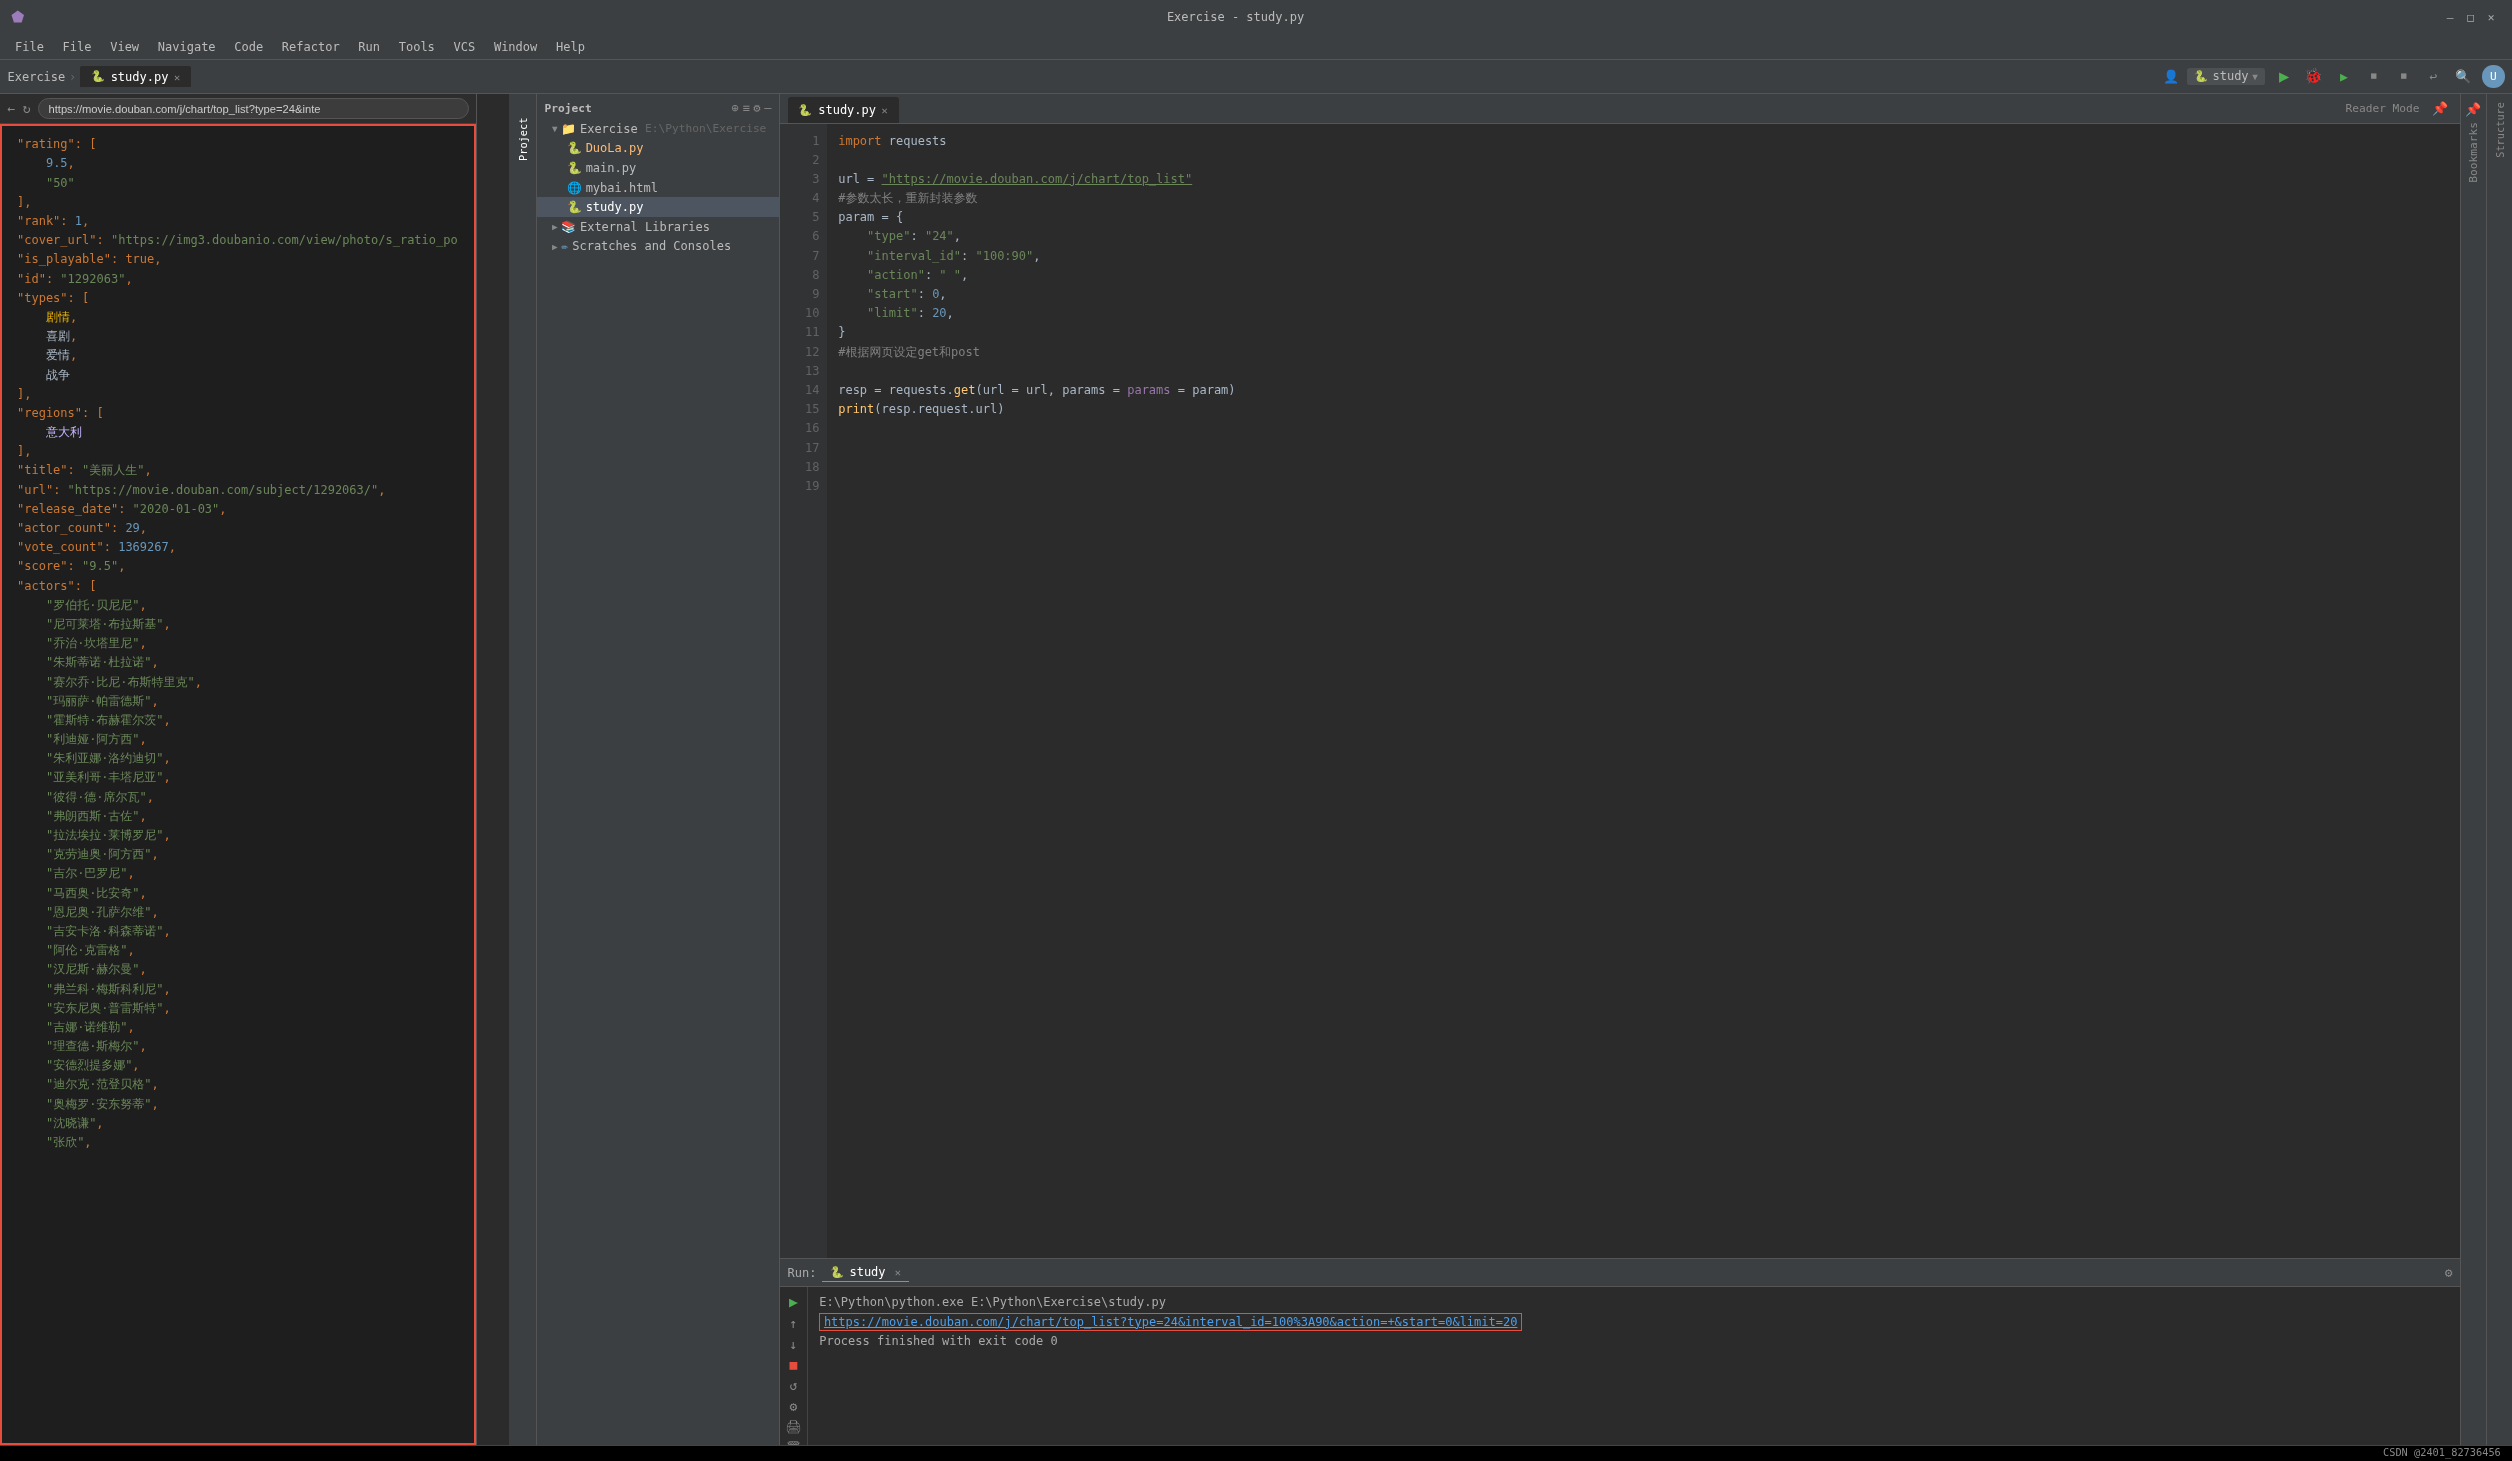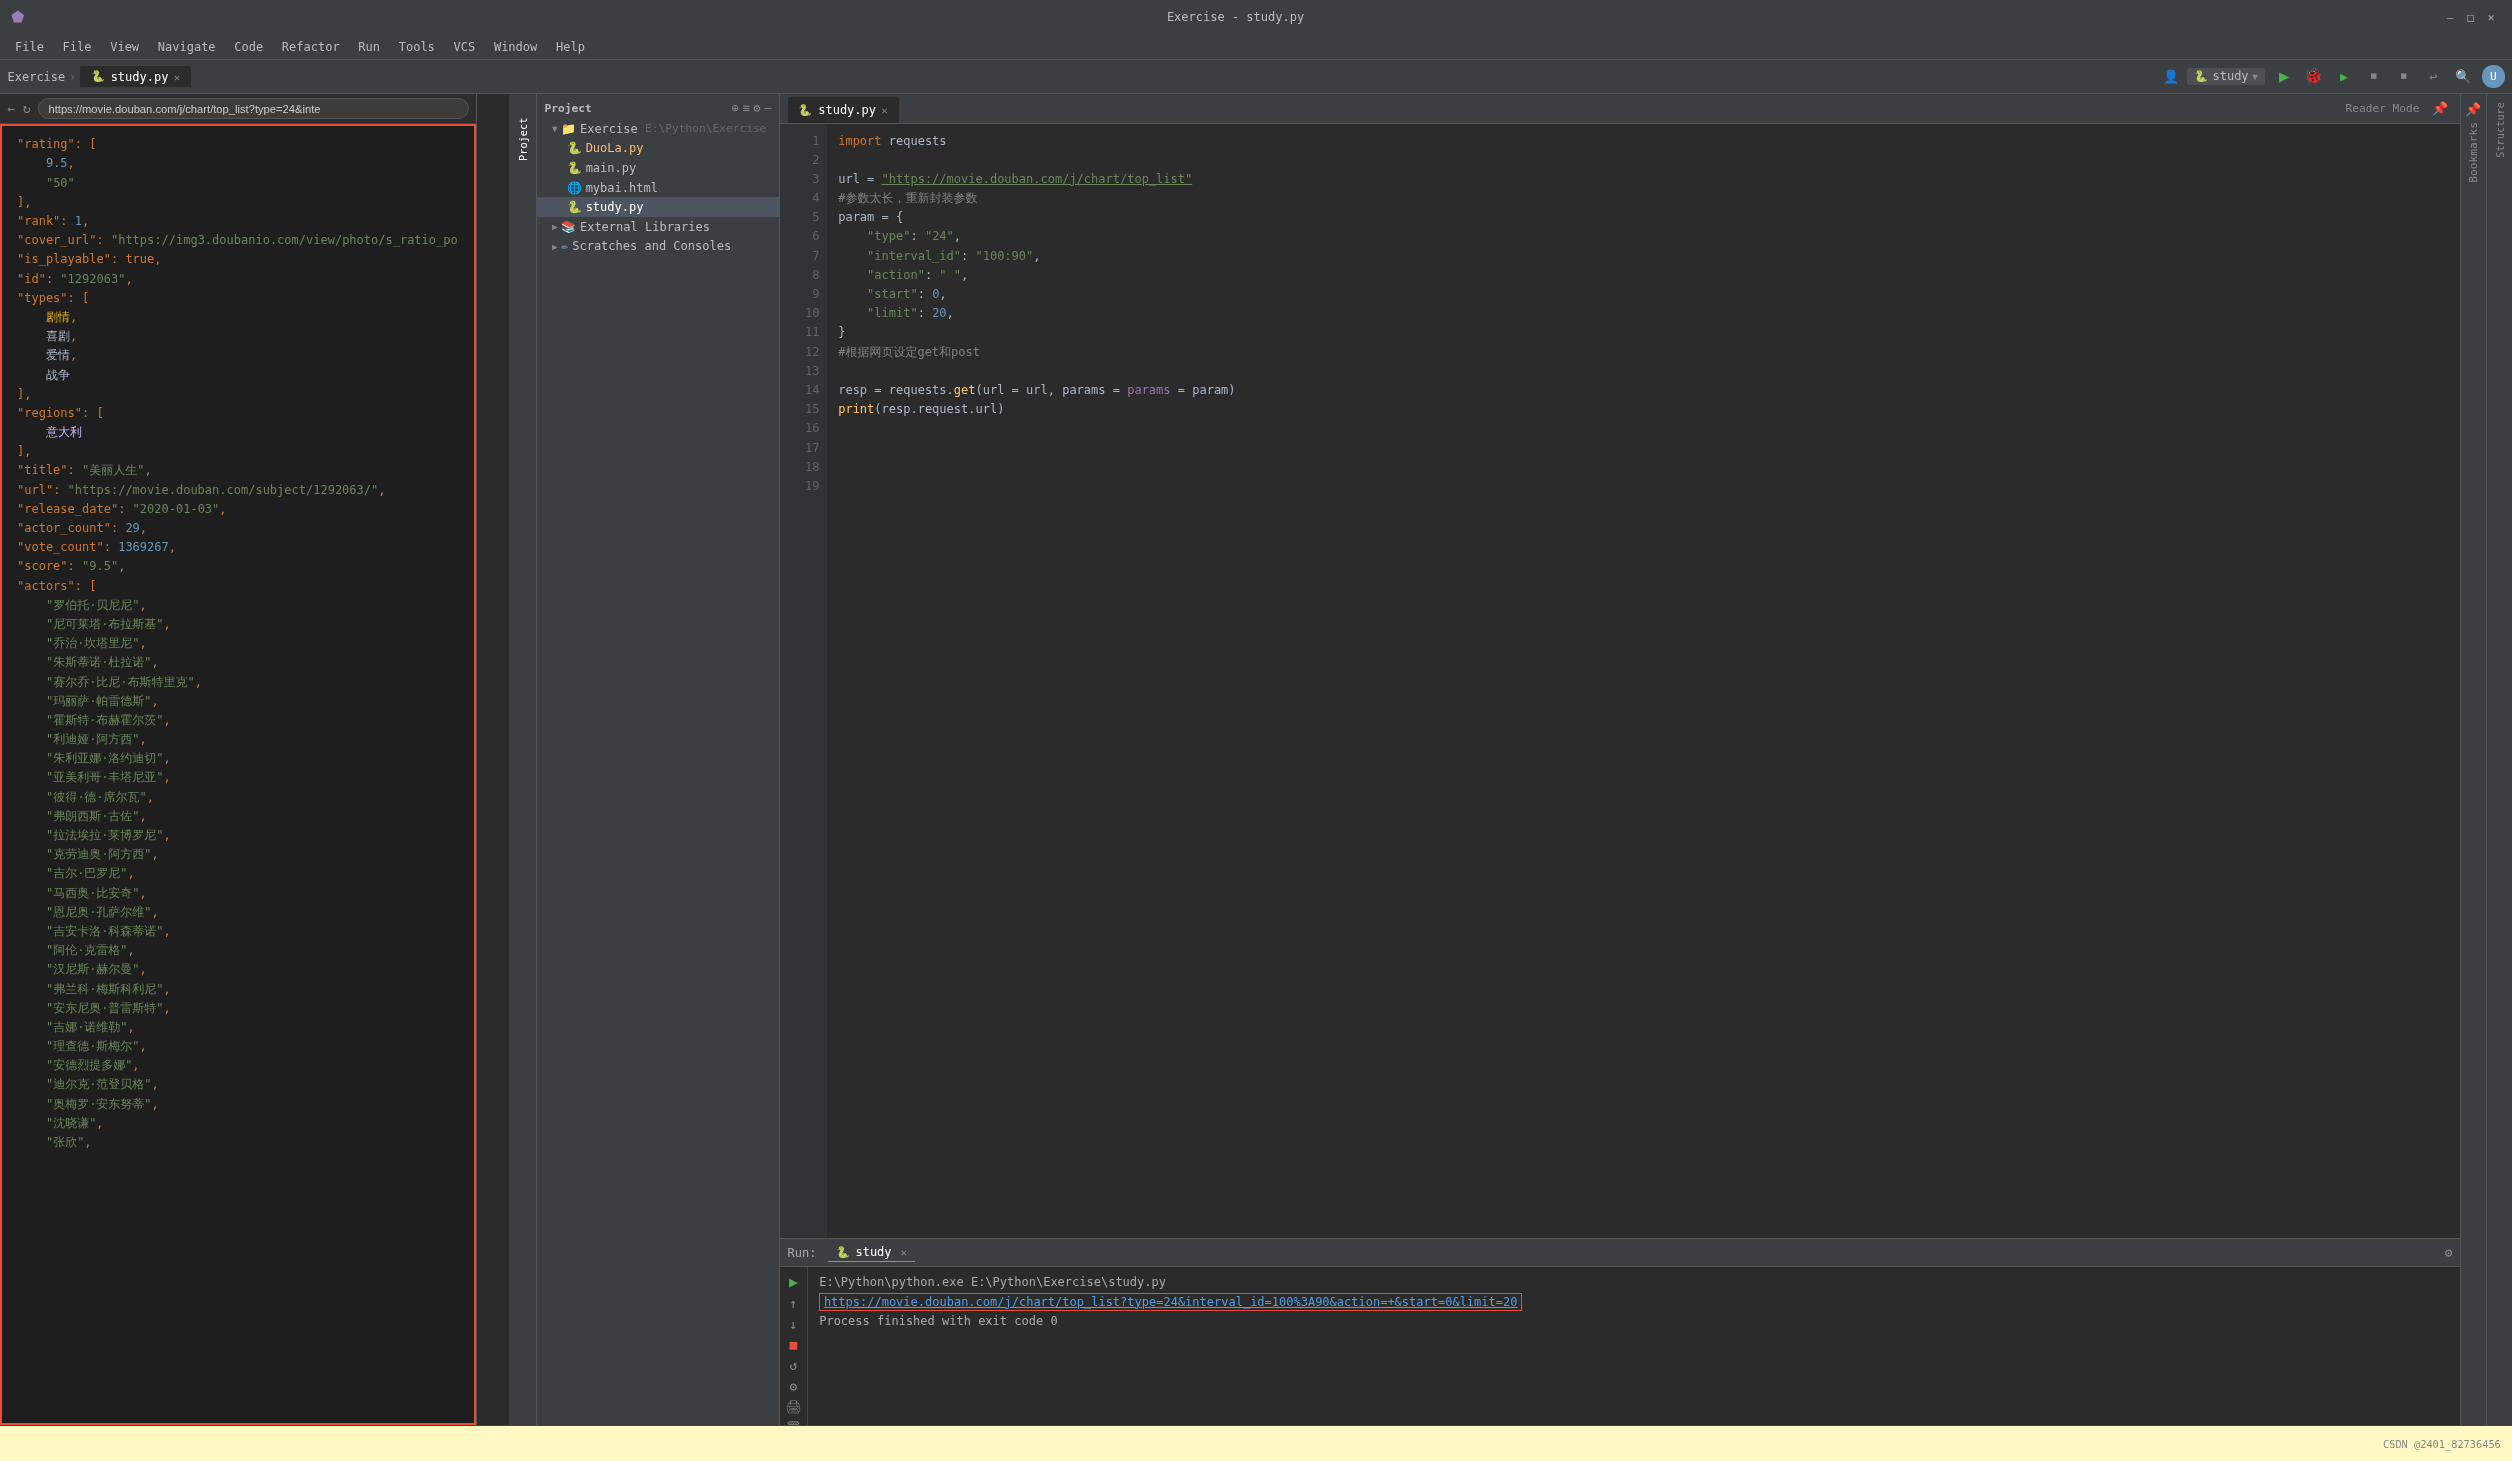--- a/index.html
+++ b/index.html
@@ -373,25 +373,24 @@
       display: inline-block;
     }
     .run-exit {
       color: #aaa;
       font-size: 12px;
       margin-top: 3.7px;
     }
 
     
     .status-bar {
-      height: 37px;
-      background: #fef9c3;
+      height: 17px;
+      background: #000000;
       border-top: 0.9px solid #444;
       display: flex;
-      align-items: center;
       justify-content: space-between;
       padding: 0 11.2px;
       flex-shrink: 0;
     }
     .status-text {
       color: #888;
       font-size: 10.3px;
     }
 
     
@@ -660,21 +659,21 @@
 }
 <span class="code-comment">#根据网页设定get和post</span>
 
 resp = requests.<span class="code-func">get</span>(url = url, params = <span style="color:#9876aa;">params</span> = param)
 <span class="code-func">print</span>(resp.request.url)
 </div>
         </div>
 
         <div class="bottom-panel">
           <div class="bottom-tabs">
-            <div style="display:flex;align-items:center;gap:12px;">
+            <div style="display:flex;align-items:center;gap:6px;">
               <span style="color:#aaa;font-size:12px;">Run:</span>
               <div class="bottom-tab active">
                 <span style="color:#4CAF50;font-size:11.2px;">🐍</span>
                 <span>study</span>
                 <span style="color:#888;font-size:10.3px;margin-left:3.7px;">✕</span>
               </div>
             </div>
             <div class="bottom-tab-icons">
               <span style="color:#888;font-size:13px;cursor:pointer;">⚙</span>
             </div>

